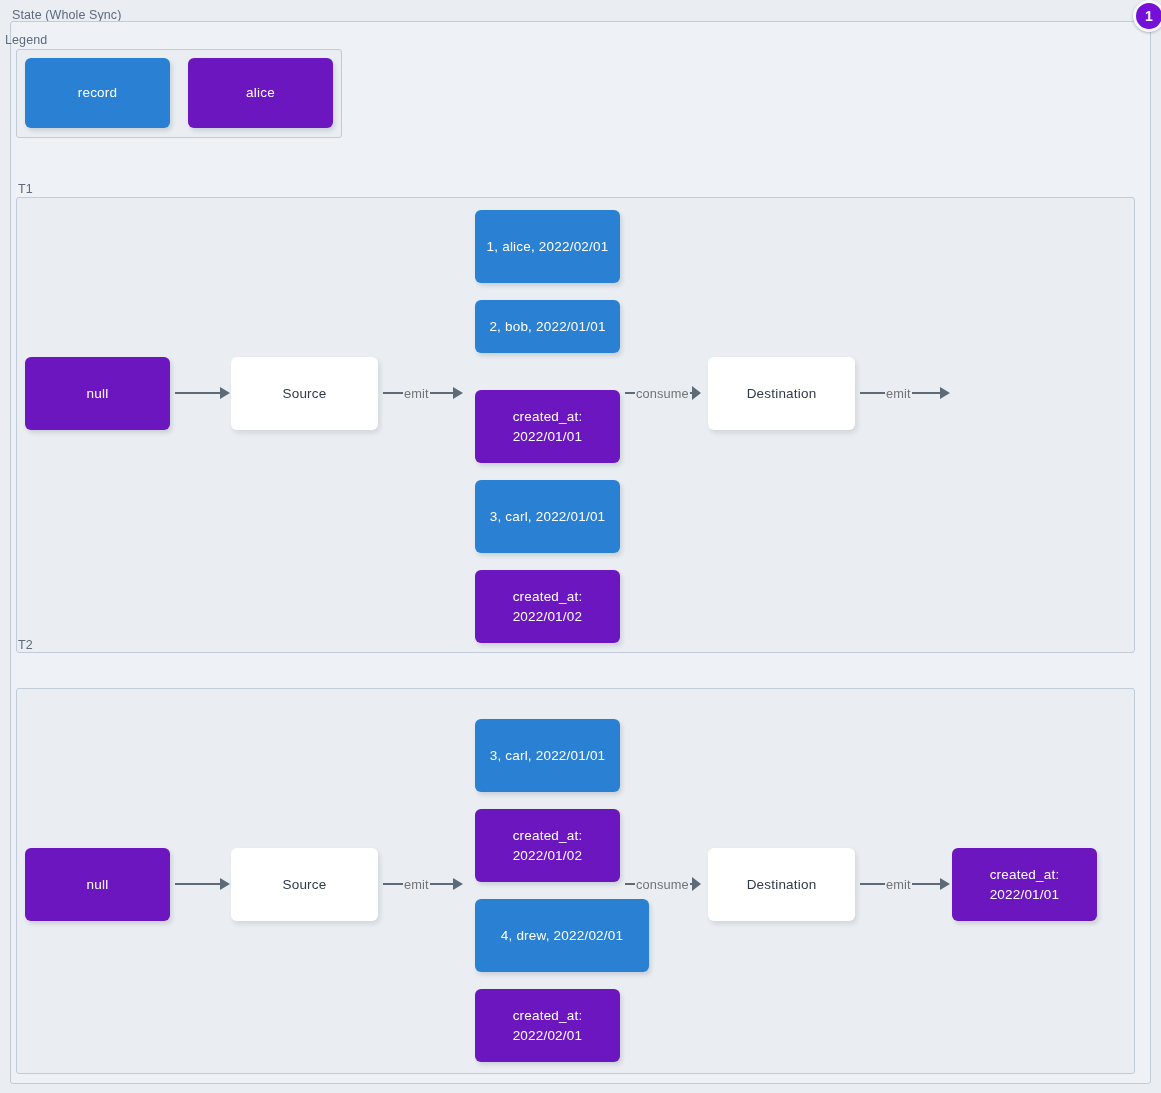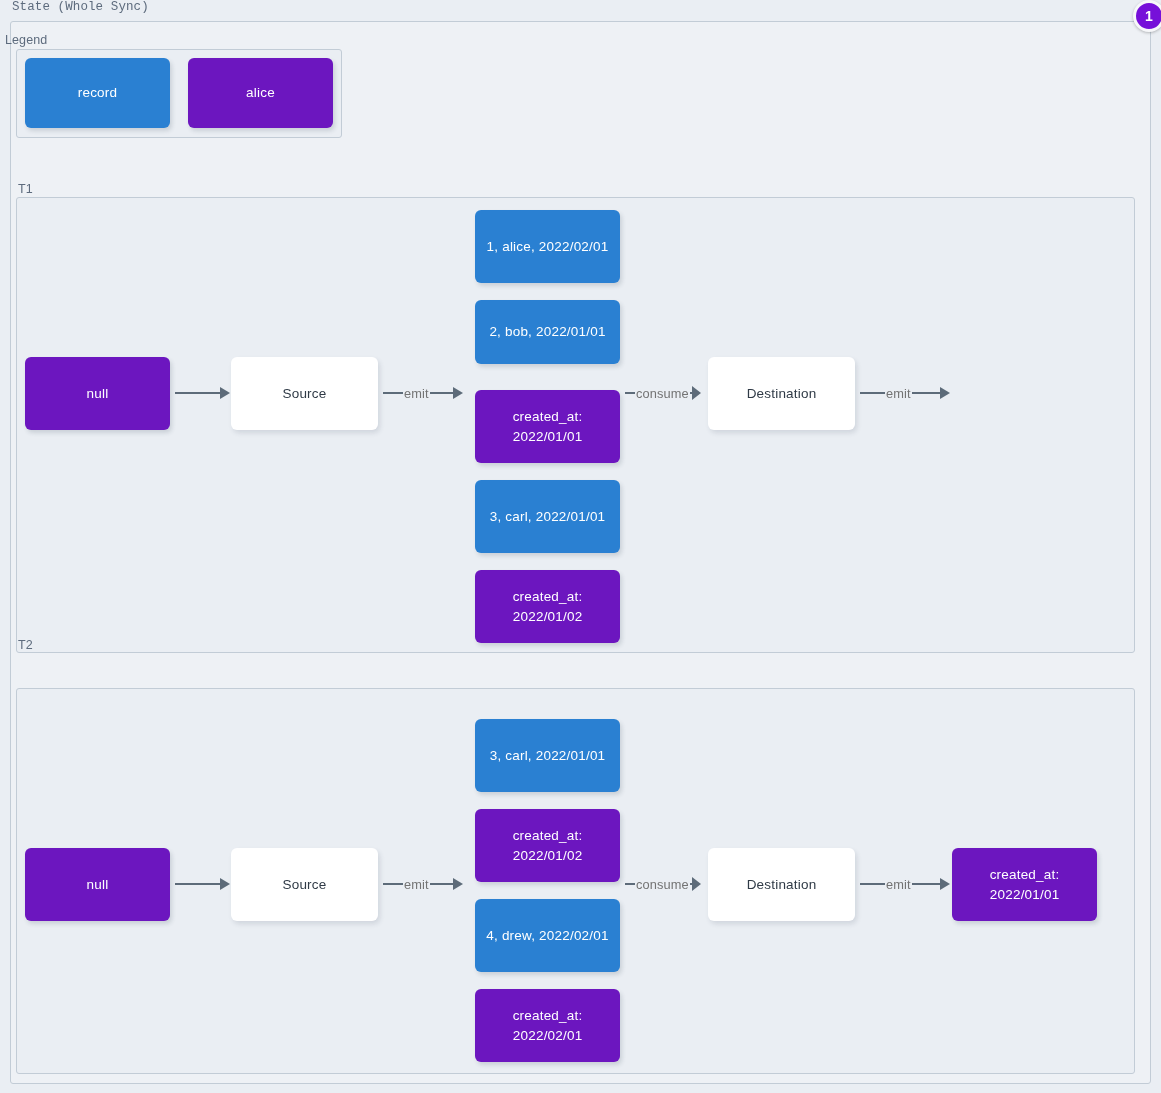--- a/index.html
+++ b/index.html
@@ -33,21 +33,21 @@
     background: #eaeef3;
   }
   .cluster-box.outer { background: #eef1f5; }
 
   
   .node {
     position: absolute;
     display: flex;
     align-items: center;
     justify-content: center;
-    text-align: right;
+    text-align: left;
     border-radius: 6px;
     font-size: 13.5px;
     line-height: 1.45;
     letter-spacing: .2px;
     box-shadow: 2px 3px 4px rgba(40,55,75,.16);
     padding: 4px 8px;
     white-space: pre-line;
   }
   .node.record { background: #2a80d2; color: #ffffff; }
   .node.state  { background: #6c16bf; color: #ffffff; }
@@ -99,21 +99,21 @@
     justify-content: center;
     border: 3px solid #f7f8fa;
     box-shadow: 0 1px 3px rgba(0,0,0,.25);
   }
 </style>
 </head>
 <body>
 
 <div class="canvas">
 
-  <div class="cluster-label" style="left:12px; top:0;font-family:Liberation Mono, monospace;">State (Whole Sync)</div>
+  <div class="cluster-label" style="left:12px; top:8px;">State (Whole Sync)</div>
   <div class="cluster-box outer" style="left:10px; top:21px; width:1141px; height:1063px;"></div>
 
   <div class="badge" style="left:1133px; top:0px;">1</div>
 
   <div class="cluster-label" style="left:5px; top:33px;">Legend</div>
   <div class="cluster-box" style="left:16px; top:49px; width:326px; height:89px;"></div>
   <div class="node record" style="left:25px; top:58px; width:145px; height:70px;">record</div>
   <div class="node state" style="left:188px; top:58px; width:145px; height:70px;">alice</div>
 
   <div class="cluster-label" style="left:18px; top:182px;">T1</div>
@@ -129,21 +129,21 @@
   <div class="node plain" style="left:231px; top:357px; width:147px; height:73px;">Source</div>
 
   <div class="edge" style="left:383px; top:383px;">
     <div class="line" style="width:20px;"></div>
     <div class="elabel">emit</div>
     <div class="line" style="width:23px;"></div>
     <div class="arrowhead"></div>
   </div>
 
   <div class="node record" style="left:475px; top:210px; width:145px; height:73px;">1, alice, 2022/02/01</div>
-  <div class="node record" style="left:475px; top:300px; width:145px; height:64px;">2, bob, 2022/01/01</div>
+  <div class="node record" style="left:475px; top:300px; width:145px; height:53px;">2, bob, 2022/01/01</div>
   <div class="node state" style="left:475px; top:390px; width:145px; height:73px;">created_at:
 2022/01/01</div>
   <div class="node record" style="left:475px; top:480px; width:145px; height:73px;">3, carl, 2022/01/01</div>
   <div class="node state" style="left:475px; top:570px; width:145px; height:73px;">created_at:
 2022/01/02</div>
 
   <div class="edge" style="left:625px; top:383px;">
     <div class="line" style="width:10px;"></div>
     <div class="elabel">consume</div>
     <div class="line" style="width:2px;"></div>
@@ -174,21 +174,21 @@
   <div class="edge" style="left:383px; top:874px;">
     <div class="line" style="width:20px;"></div>
     <div class="elabel">emit</div>
     <div class="line" style="width:23px;"></div>
     <div class="arrowhead"></div>
   </div>
 
   <div class="node record" style="left:475px; top:719px; width:145px; height:73px;">3, carl, 2022/01/01</div>
   <div class="node state" style="left:475px; top:809px; width:145px; height:73px;">created_at:
 2022/01/02</div>
-  <div class="node record" style="left:475px; top:899px; width:145px; height:73px;">4, drew, 2022/02/01</div>
+  <div class="node record" style="left:475px; top:899px; width:174px; height:73px;">4, drew, 2022/02/01</div>
   <div class="node state" style="left:475px; top:989px; width:145px; height:73px;">created_at:
 2022/02/01</div>
 
   <div class="edge" style="left:625px; top:874px;">
     <div class="line" style="width:10px;"></div>
     <div class="elabel">consume</div>
     <div class="line" style="width:2px;"></div>
     <div class="arrowhead fat"></div>
   </div>
 

